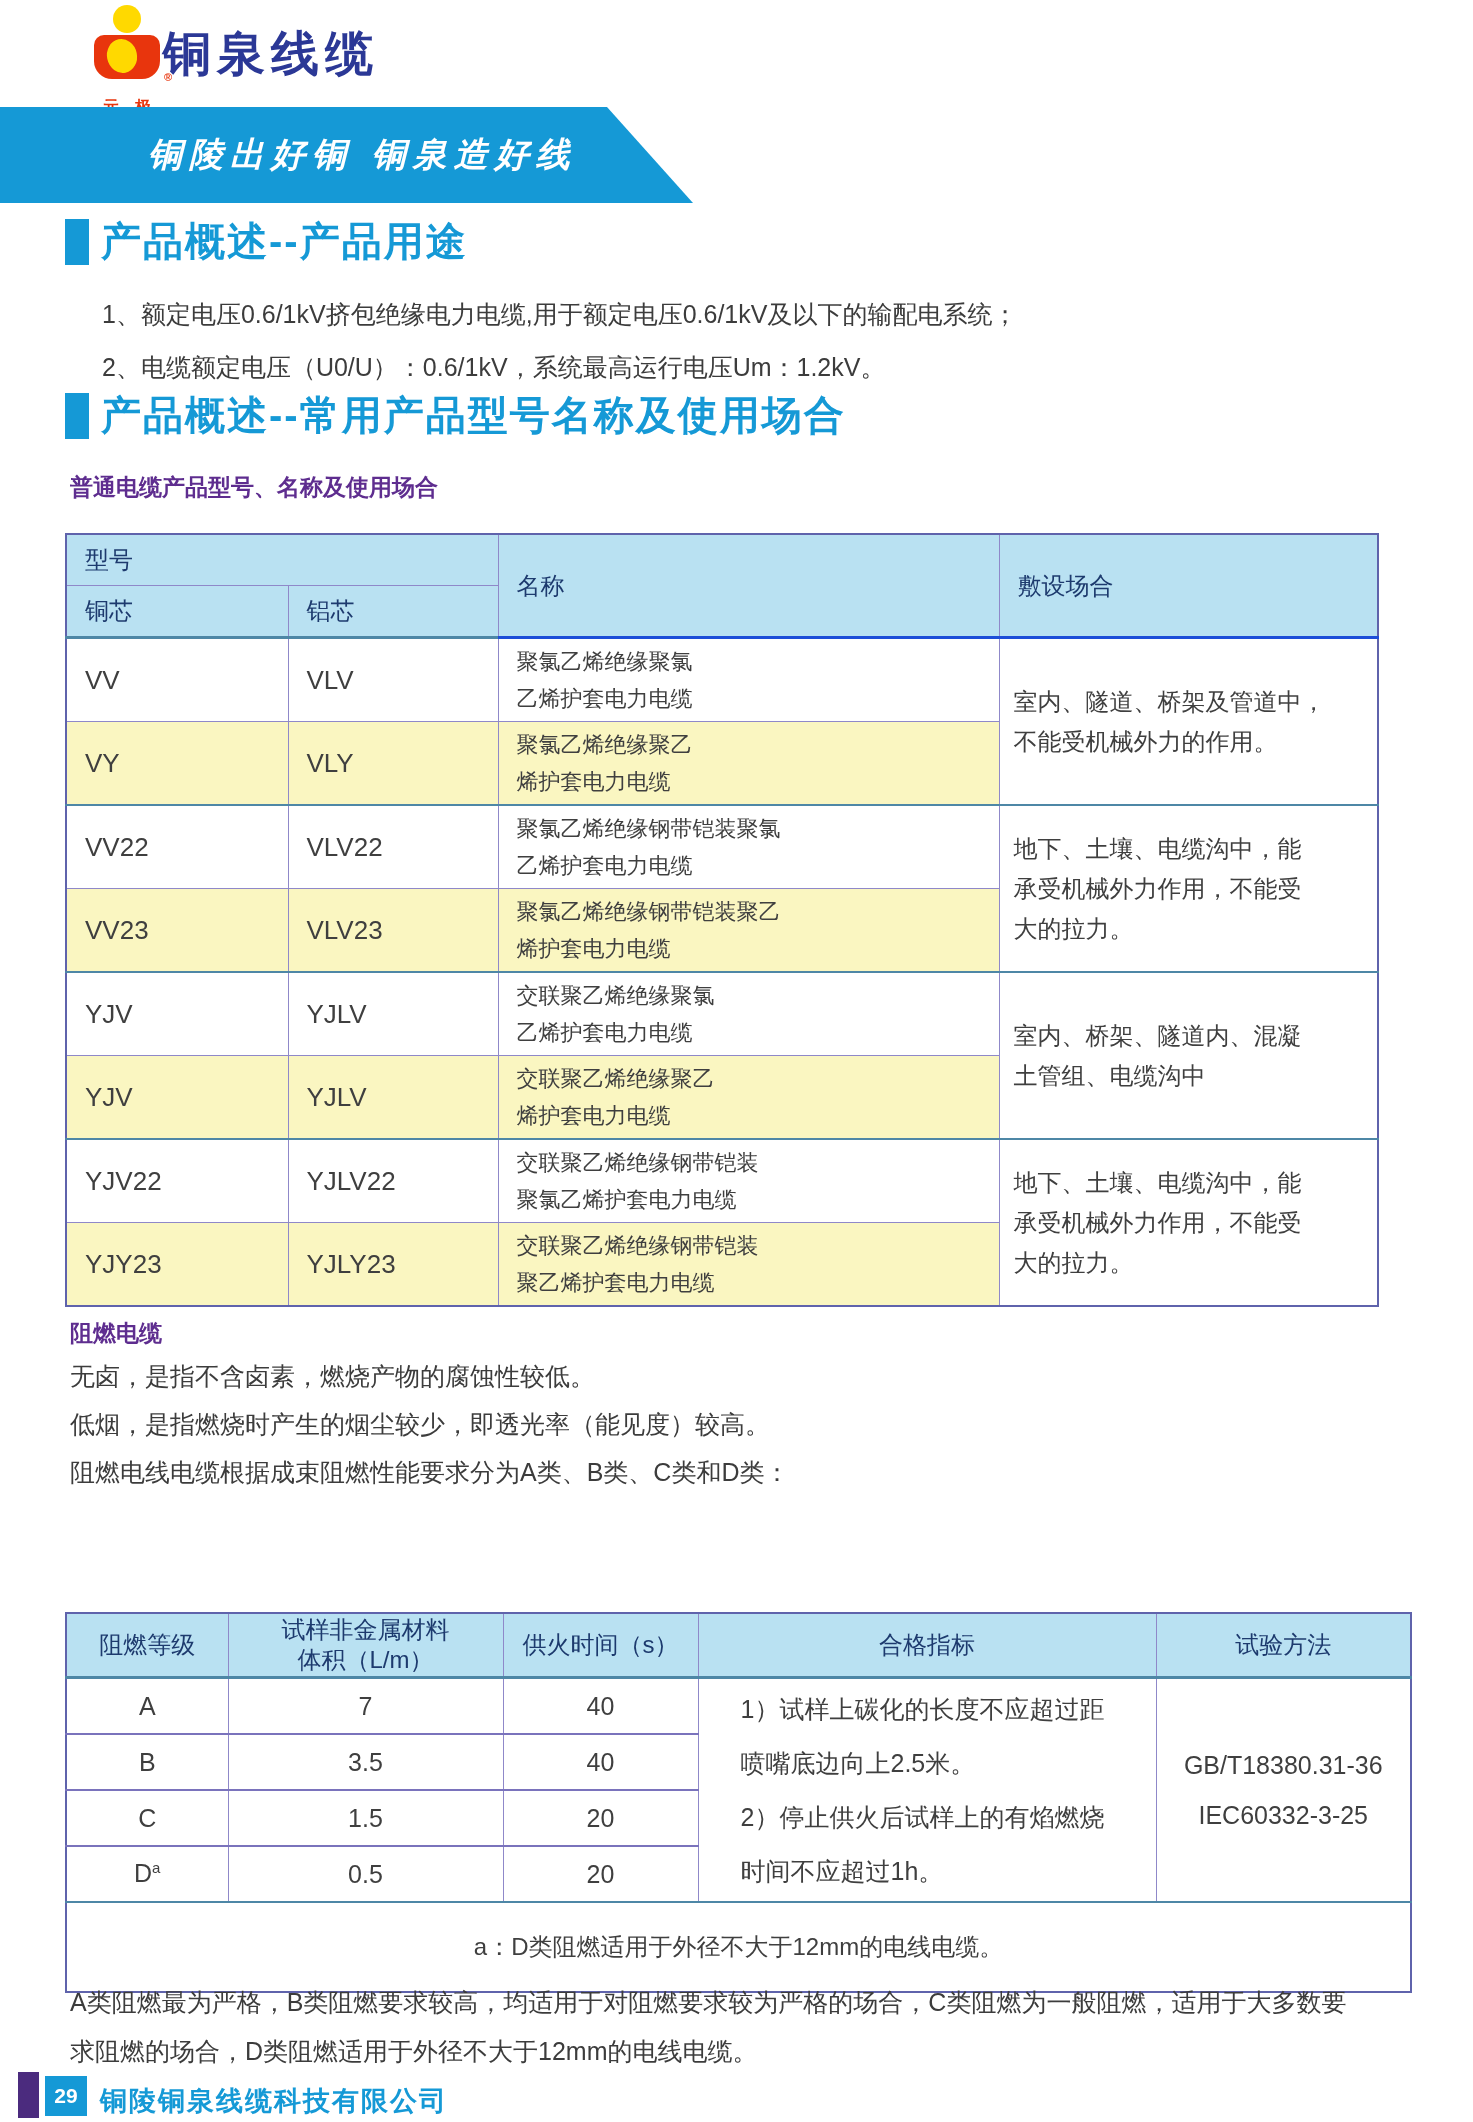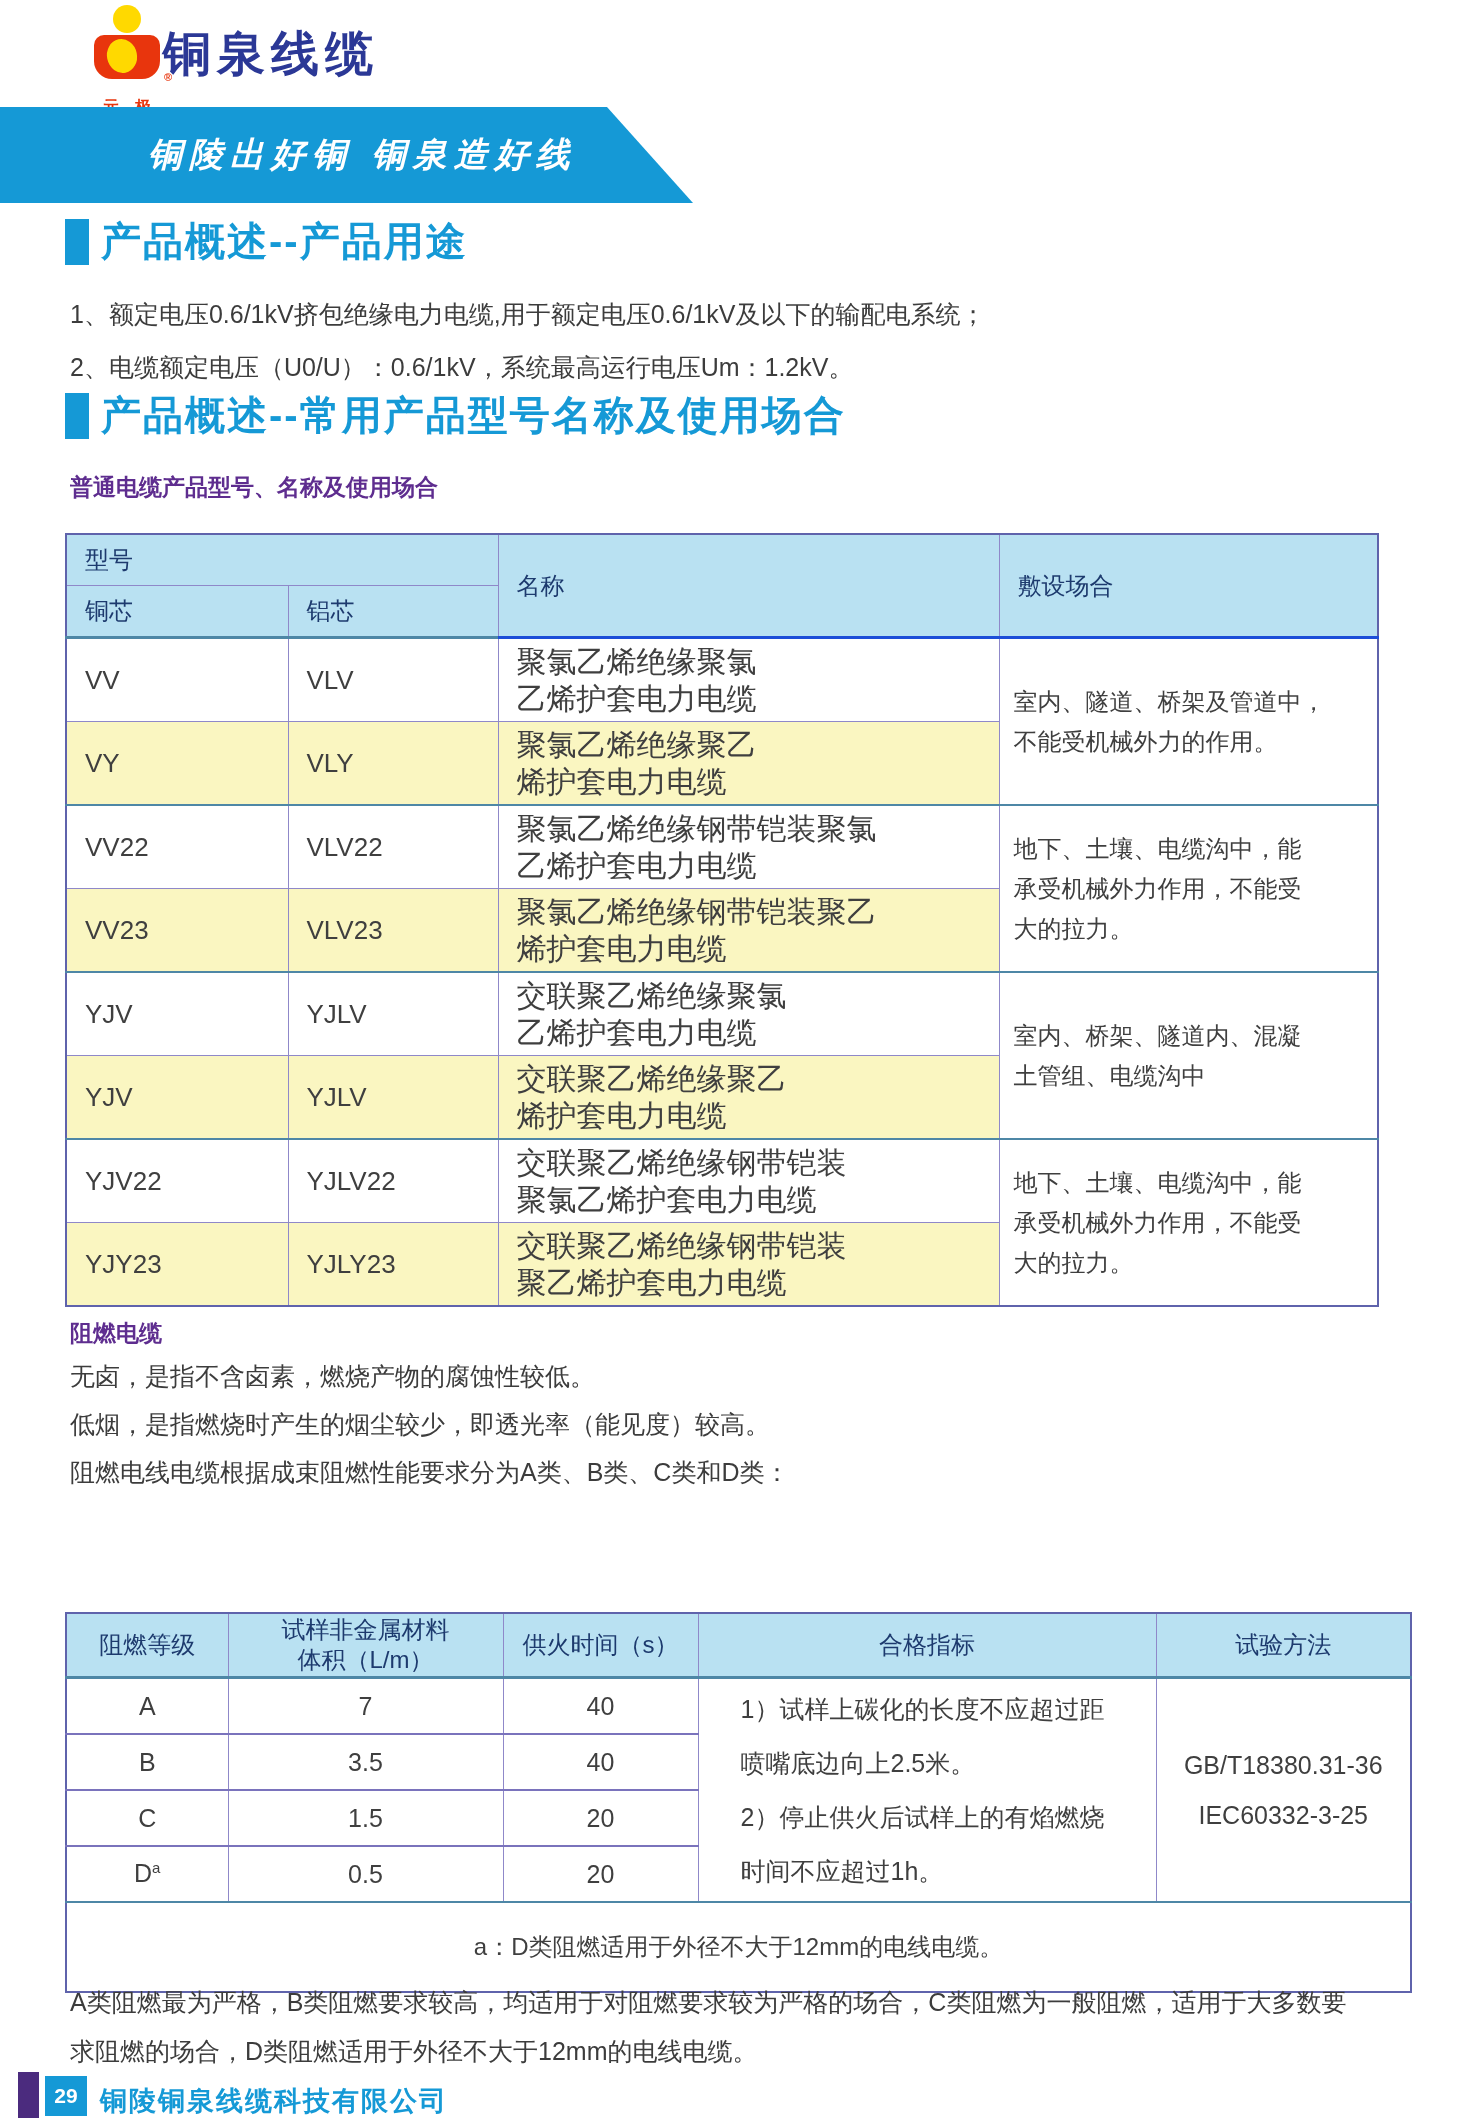--- a/index.html
+++ b/index.html
@@ -26,35 +26,35 @@
 
   
   .sec { position:absolute; left:65px; display:flex; align-items:center; gap:12px; }
   .sec-1 { top:214px; }
   .sec-2 { top:388px;text-align:center; }
   .sec-bullet { width:24px; height:46px; background:#1599d6; flex:0 0 auto; }
   .sec-text { font-size:40px; font-weight:bold; color:#1599d6; letter-spacing:2px; white-space:nowrap; }
 
   
   .uses { position:absolute; left:70px; top:298px; font-size:25px; color:#3c3c3c; }
-  .uses .use-item { margin-bottom:20px; white-space:nowrap; }
+  .uses .use-item { margin-bottom:20px; white-space:nowrap;margin-left:32px; }
 
   .subtitle { position:absolute; left:70px; top:472px; font-size:23px; font-weight:bold; color:#5e2d8f; }
 
   
   table { border-collapse:collapse; table-layout:fixed; }
   .t1 { position:absolute; left:65px; top:533px; width:1312px; border:2px solid #5f63ac; }
   .t1 th, .t1 td { border:1px solid #8f88c9; vertical-align:middle; }
   .t1 th { background:#b9e1f2; color:#1d3a6e; font-weight:normal; font-size:24px; text-align:left; padding-left:18px; }
   .t1 tr.hrow1 th, .t1 tr.hrow2 th { height:48px; }
   .t1 tr.hrow2 th { border-bottom:3px solid #4e87a6; }
   .t1 th.rowspan2 { border-bottom:3px solid #1d4ed8; }
   .t1 td { height:80px; font-size:25px; color:#3f3f3f; padding-left:18px; }
   .t1 td.model { font-size:26px; }
-  .t1 td.cname { font-size:30px; line-height:37px; white-space:pre-line;margin-left:28px; }
+  .t1 td.cname { font-size:22px; line-height:37px; white-space:pre-line;margin-left:28px; }
   .t1 td.laying { font-size:24px; line-height:40px; white-space:pre-line; padding-left:14px; background:#ffffff; }
   .t1 tr.yellow td.model, .t1 tr.yellow td.cname { background:#faf6c1; }
   .t1 tr.group-start td { border-top:2px solid #4e87a6; }
 
   
   .flame-title { position:absolute; left:70px; top:1318px; font-size:23px; font-weight:bold; color:#5e2d8f; }
   .flame-paras { position:absolute; left:70px; top:1352px; width:1350px; font-size:25px; color:#3c3c3c; line-height:48px; }
   .flame-paras p { margin:0; white-space:pre-line; }
 
   

